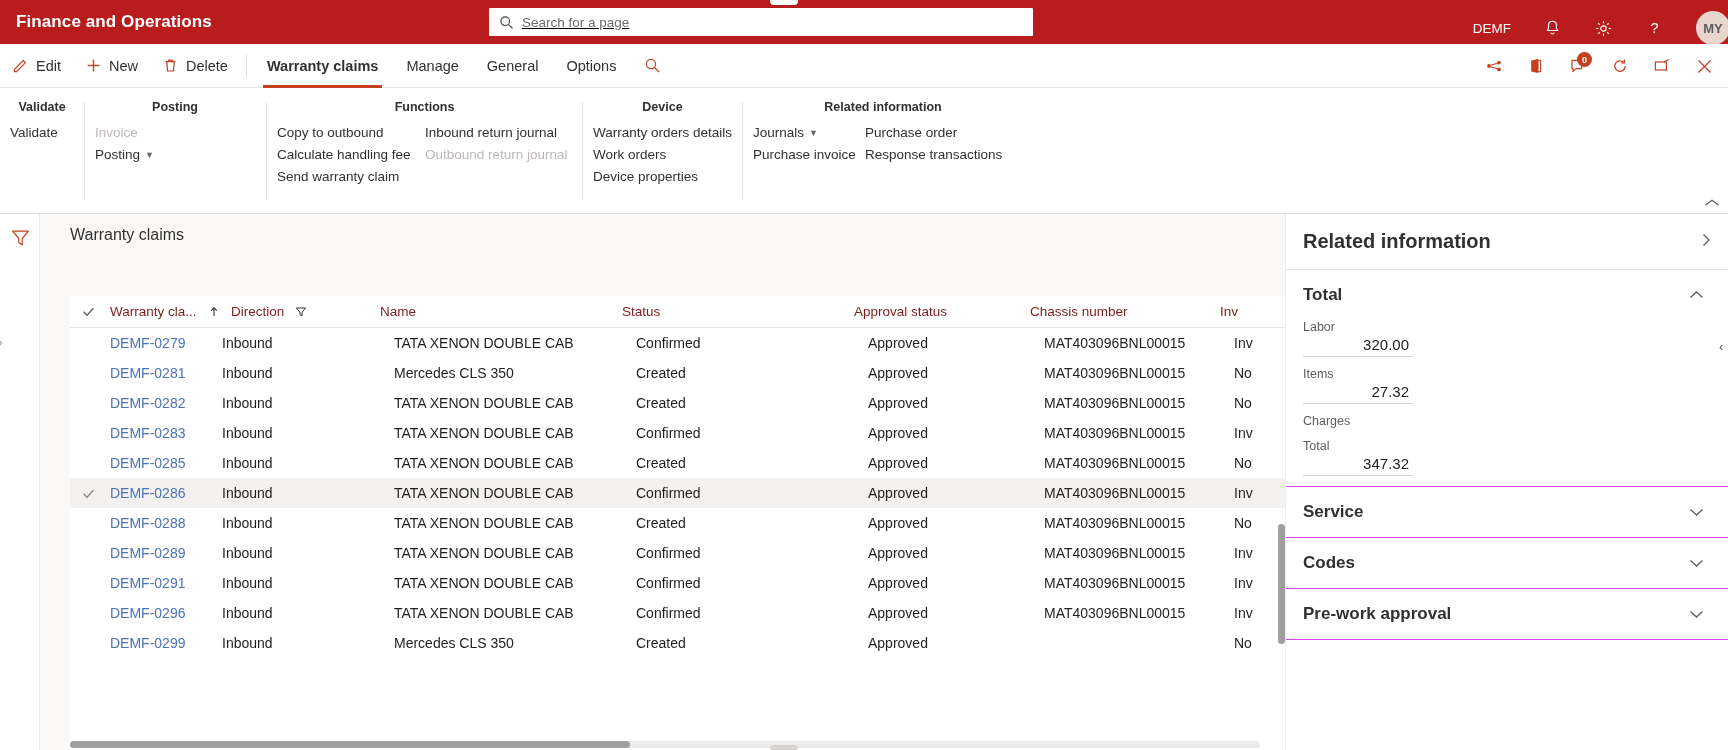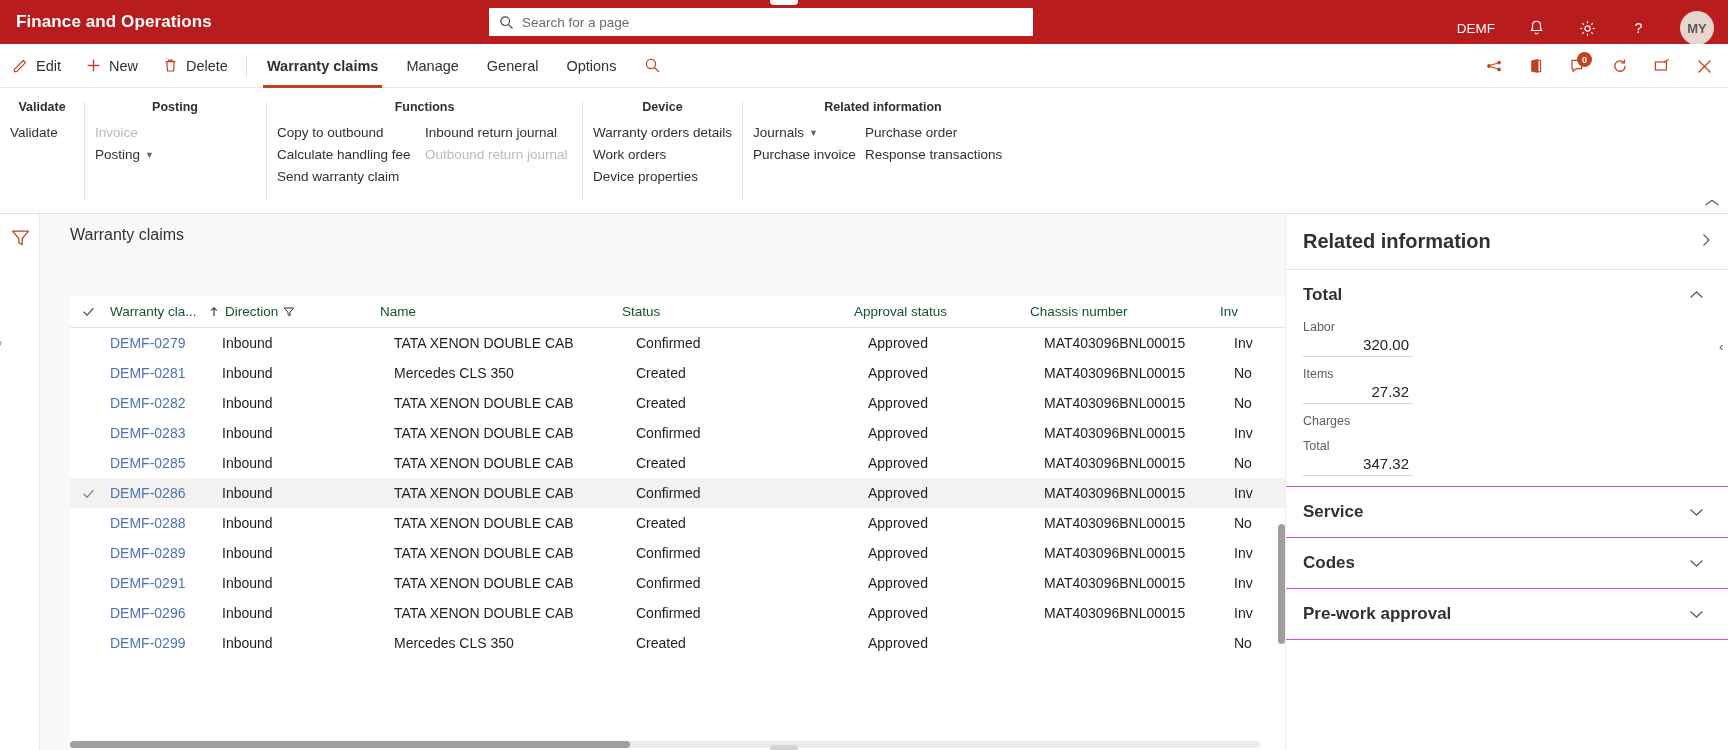--- a/index.html
+++ b/index.html
@@ -20,21 +20,21 @@
     position: absolute; top: 0; left: 770px; width: 28px; height: 5px;
     background: #ffffff; border-radius: 0 0 4px 4px;
   }
   .app-title {
     color: #ffffff; font-size: 17px; font-weight: bold;
     margin-left: 16px; letter-spacing: .1px; white-space: nowrap;
   }
   .search-wrap {
     position: absolute; left: 489px; top: 8px; width: 544px; height: 28px;
     background: #ffffff; display: flex; align-items: center;
-    padding: 0 10px; border-radius: 1px;
+    padding: 0 10px; border-radius: 1px; text-decoration: underline;
   }
   .search-ico { width: 15px; height: 15px; flex: 0 0 auto; margin-right: 8px; }
   .search-text { color: #6b6b6b; font-size: 13.5px; }
   .topbar-right {
     position: absolute; right: 0; top: 0; height: 56px;
     display: flex; align-items: center; gap: 0;
   }
   .tb-item {
     height: 44px; display: flex; align-items: center; justify-content: center;
     color: #ffffff; font-size: 13.5px; padding: 0 16px; white-space: nowrap;
@@ -142,21 +142,21 @@
   .filterbox span.ph { color: #8a8886; font-size: 13.5px; }
 
   
   .grid {
     position: absolute; top: 82px; left: 30px; width: 1215px; height: 454px;
     background: #ffffff; overflow: hidden;
   }
   .grow { display: flex; height: 30px; align-items: center; }
   .ghead {
     height: 32px; border-bottom: 1px solid #e6e3e1;
-    font-size: 13.5px; color: #14532d; font-weight: normal;
+    font-size: 13.5px; color: #7f1d1d; font-weight: normal;
   }
   .ghead .gc { display: flex; align-items: center; gap: 6px; }
   .gbody-wrap { position: relative; height: 422px; overflow: hidden; }
   .grow.data { font-size: 14px; color: #201f1e; }
   .grow.data.selected { background: #f3f2f1; }
   .gc { flex: 0 0 auto; padding: 0 4px; overflow: hidden; white-space: nowrap; }
   .c-check { width: 36px; display: flex; justify-content: center; }
   .c-id    { width: 112px; }
   .c-dir   { width: 172px; }
   .c-name  { width: 242px; }
@@ -250,21 +250,21 @@
           <line x1="15.5" y1="4.5" x2="13.8" y2="6.2"></line>
             <line x1="6.2" y1="13.8" x2="4.5" y2="15.5"></line>
         </g>
       </svg>
     </div>
     <div class="tb-item">
       <svg class="tb-ico" viewBox="0 0 20 20">
         <text x="10" y="15" text-anchor="middle" font-size="15" fill="#fff" font-family="Liberation Sans, sans-serif">?</text>
       </svg>
     </div>
-    <div class="tb-item" style="padding-right:20px">
+    <div class="tb-item" style="padding-right:4px">
       <div class="avatar">MY</div>
     </div>
   </div>
 </div>
 
 <div class="actionbar">
   <div class="ab-btn">
     <span class="gl">
       <svg width="17" height="17" viewBox="0 0 17 17">
         <path d="M2.4 12.4 11.3 3.5l2.2 2.2-8.9 8.9H2.4z" fill="none" stroke="#c4401f" stroke-width="1.2" stroke-linejoin="round"></path>
@@ -478,21 +478,21 @@
     <div class="grow ghead">
       <div class="gc c-check">
         <svg width="15" height="15" viewBox="0 0 15 15">
           <path d="M2.6 7.8 6 11.2l6.4-7" fill="none" stroke="#605e5c" stroke-width="1.3"></path>
         </svg>
       </div>
       <div class="gc c-id">
         <span>Warranty cla...</span>
       </div>
       <div class="gc c-dir" style="margin-left:-14px">
-        <span style="display:inline-flex;align-items:center;gap:5px">
+        <span style="display:inline-flex;align-items:center;gap:11px">
           <svg width="12" height="12" viewBox="0 0 12 12">
             <line x1="6" y1="10" x2="6" y2="2" stroke="#323130" stroke-width="1.1"></line>
             <path d="M3.2 4.6 6 1.8l2.8 2.8" fill="none" stroke="#323130" stroke-width="1.1"></path>
           </svg>
           <span>Direction</span>
           <svg width="12" height="12" viewBox="0 0 12 12">
             <path d="M1.4 2h9.2l-3.6 4.3v3.6l-2-1.2V6.3L1.4 2z" fill="none" stroke="#323130" stroke-width="1"></path>
           </svg>
         </span>
       </div>

